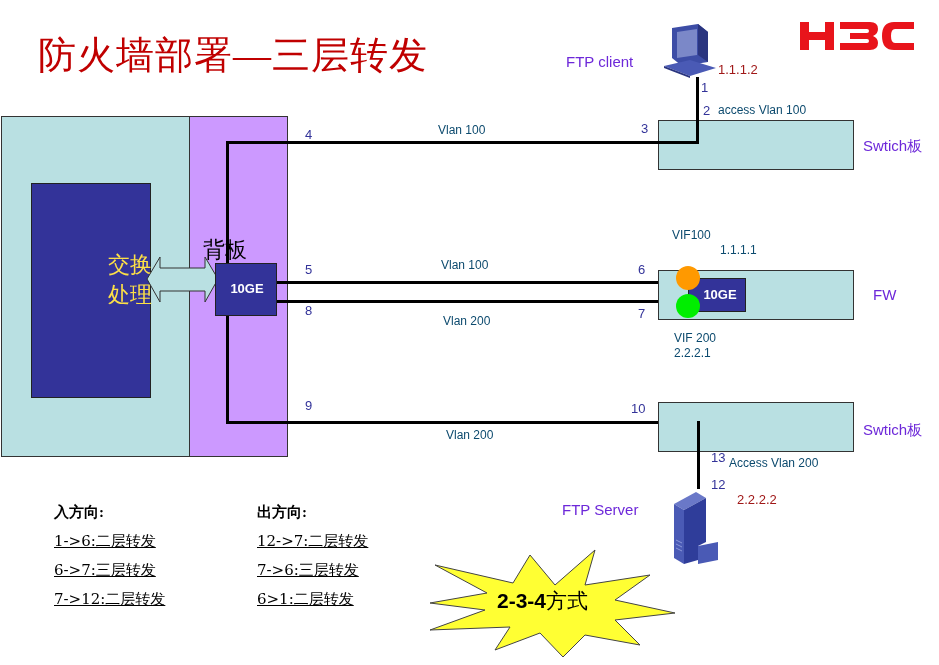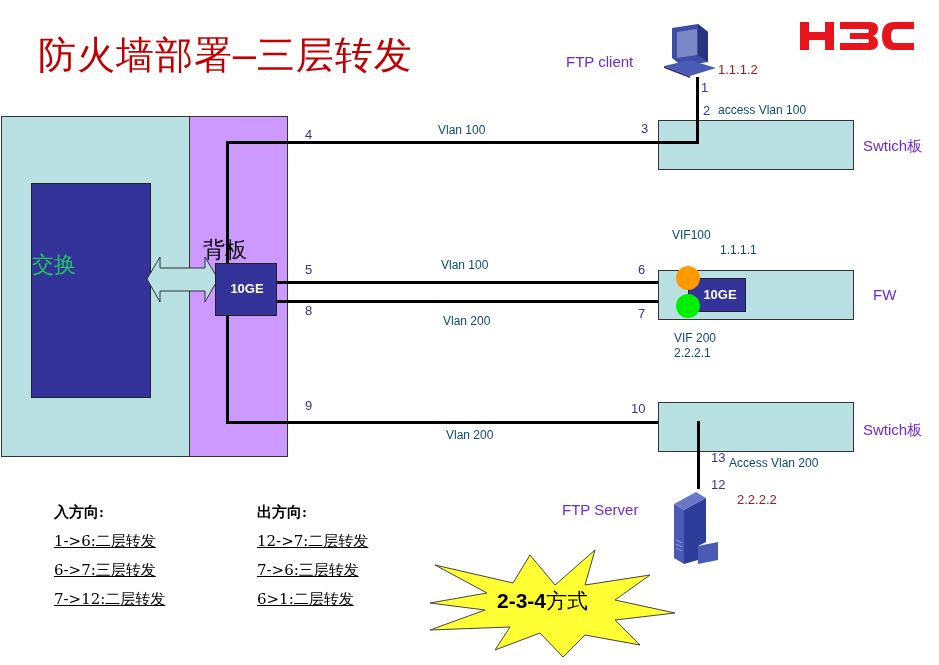--- a/index.html
+++ b/index.html
@@ -1,20 +1,20 @@
 <!DOCTYPE html>
 <html><head>
 <meta charset="utf-8">
 <style>
   html, body { margin:0; padding:0; background:#ffffff; }
   body { width:939px; height:665px; position:relative; overflow:hidden;
          font-family:"Liberation Sans", "DejaVu Sans", sans-serif; }
   .abs { position:absolute; }
   .title { left:38px; top:30px; font-size:38px; color:#c00000; letter-spacing:1px;
-           font-family:Liberation Mono, monospace; white-space:nowrap; }
+           font-family:Liberation Serif, serif; white-space:nowrap; }
   .logo { left:798px; top:18px; }
   .box-teal { background:#b9e0e2; border:1px solid #333; box-sizing:border-box; }
   .box-purple { background:#cc99ff; border:1px solid #333; box-sizing:border-box; }
   .box-navy { background:#333399; border:1px solid #222; box-sizing:border-box; }
   .wire-h { height:3px; background:#000; }
   .wire-v { width:3px; background:#000; }
   .port { font-size:13px; color:#333399; }
   .lbl { font-size:12px; color:#0c4a6e; white-space:nowrap; }
   .ip { font-size:13px; color:#a01818; }
   .dev { font-size:15px; color:#6d28d9; white-space:nowrap; }
@@ -36,22 +36,23 @@
       <path d="M42 4 H72 Q80 4 80 11 Q80 16 75 18 Q80 20 80 25 Q80 32 72 32 H42 V25 H69 Q71 25 71 23 Q71 21 69 21 H52 V15 H69 Q71 15 71 13 Q71 11 69 11 H42 Z"></path>
       <path d="M116 4 H96 Q84 4 84 18 Q84 32 96 32 H116 V25 H97 Q93 25 93 18 Q93 11 97 11 H116 Z"></path>
     </g>
   </svg>
 </div>
 
 <div class="abs box-teal" style="left:1px;top:116px;width:189px;height:341px;"></div>
 <div class="abs box-purple" style="left:189px;top:116px;width:99px;height:341px;"></div>
 
 <div class="abs box-navy" style="left:31px;top:183px;width:120px;height:215px;">
-  <div class="abs" style="left:0;top:66px;width:120px;text-align:left;color:#22c55e;font-size:22px;line-height:30px;font-family:'DejaVu Sans',sans-serif;">
+  <div class="abs" style="left:0;top:66px;width:120px;text-align:right;color:#fde047;font-size:22px;line-height:30px;font-family:'DejaVu Sans',sans-serif;">
     <div>交换</div>
+    <div>处理</div>
   </div>
 </div>
 
 <svg class="abs" style="left:145px;top:255px;" width="75" height="50">
   <polygon points="2,24 15,2 15,13 60,13 60,2 73,24 60,47 60,36 15,36 15,47" fill="#b9e0e2" stroke="#333" stroke-width="1"></polygon>
 </svg>
 
 <div class="abs" style="left:203px;top:235px;font-size:22px;font-family:'DejaVu Sans',sans-serif;">背板</div>
 
 <div class="abs wire-v" style="left:226px;top:142px;height:124px;"></div>

